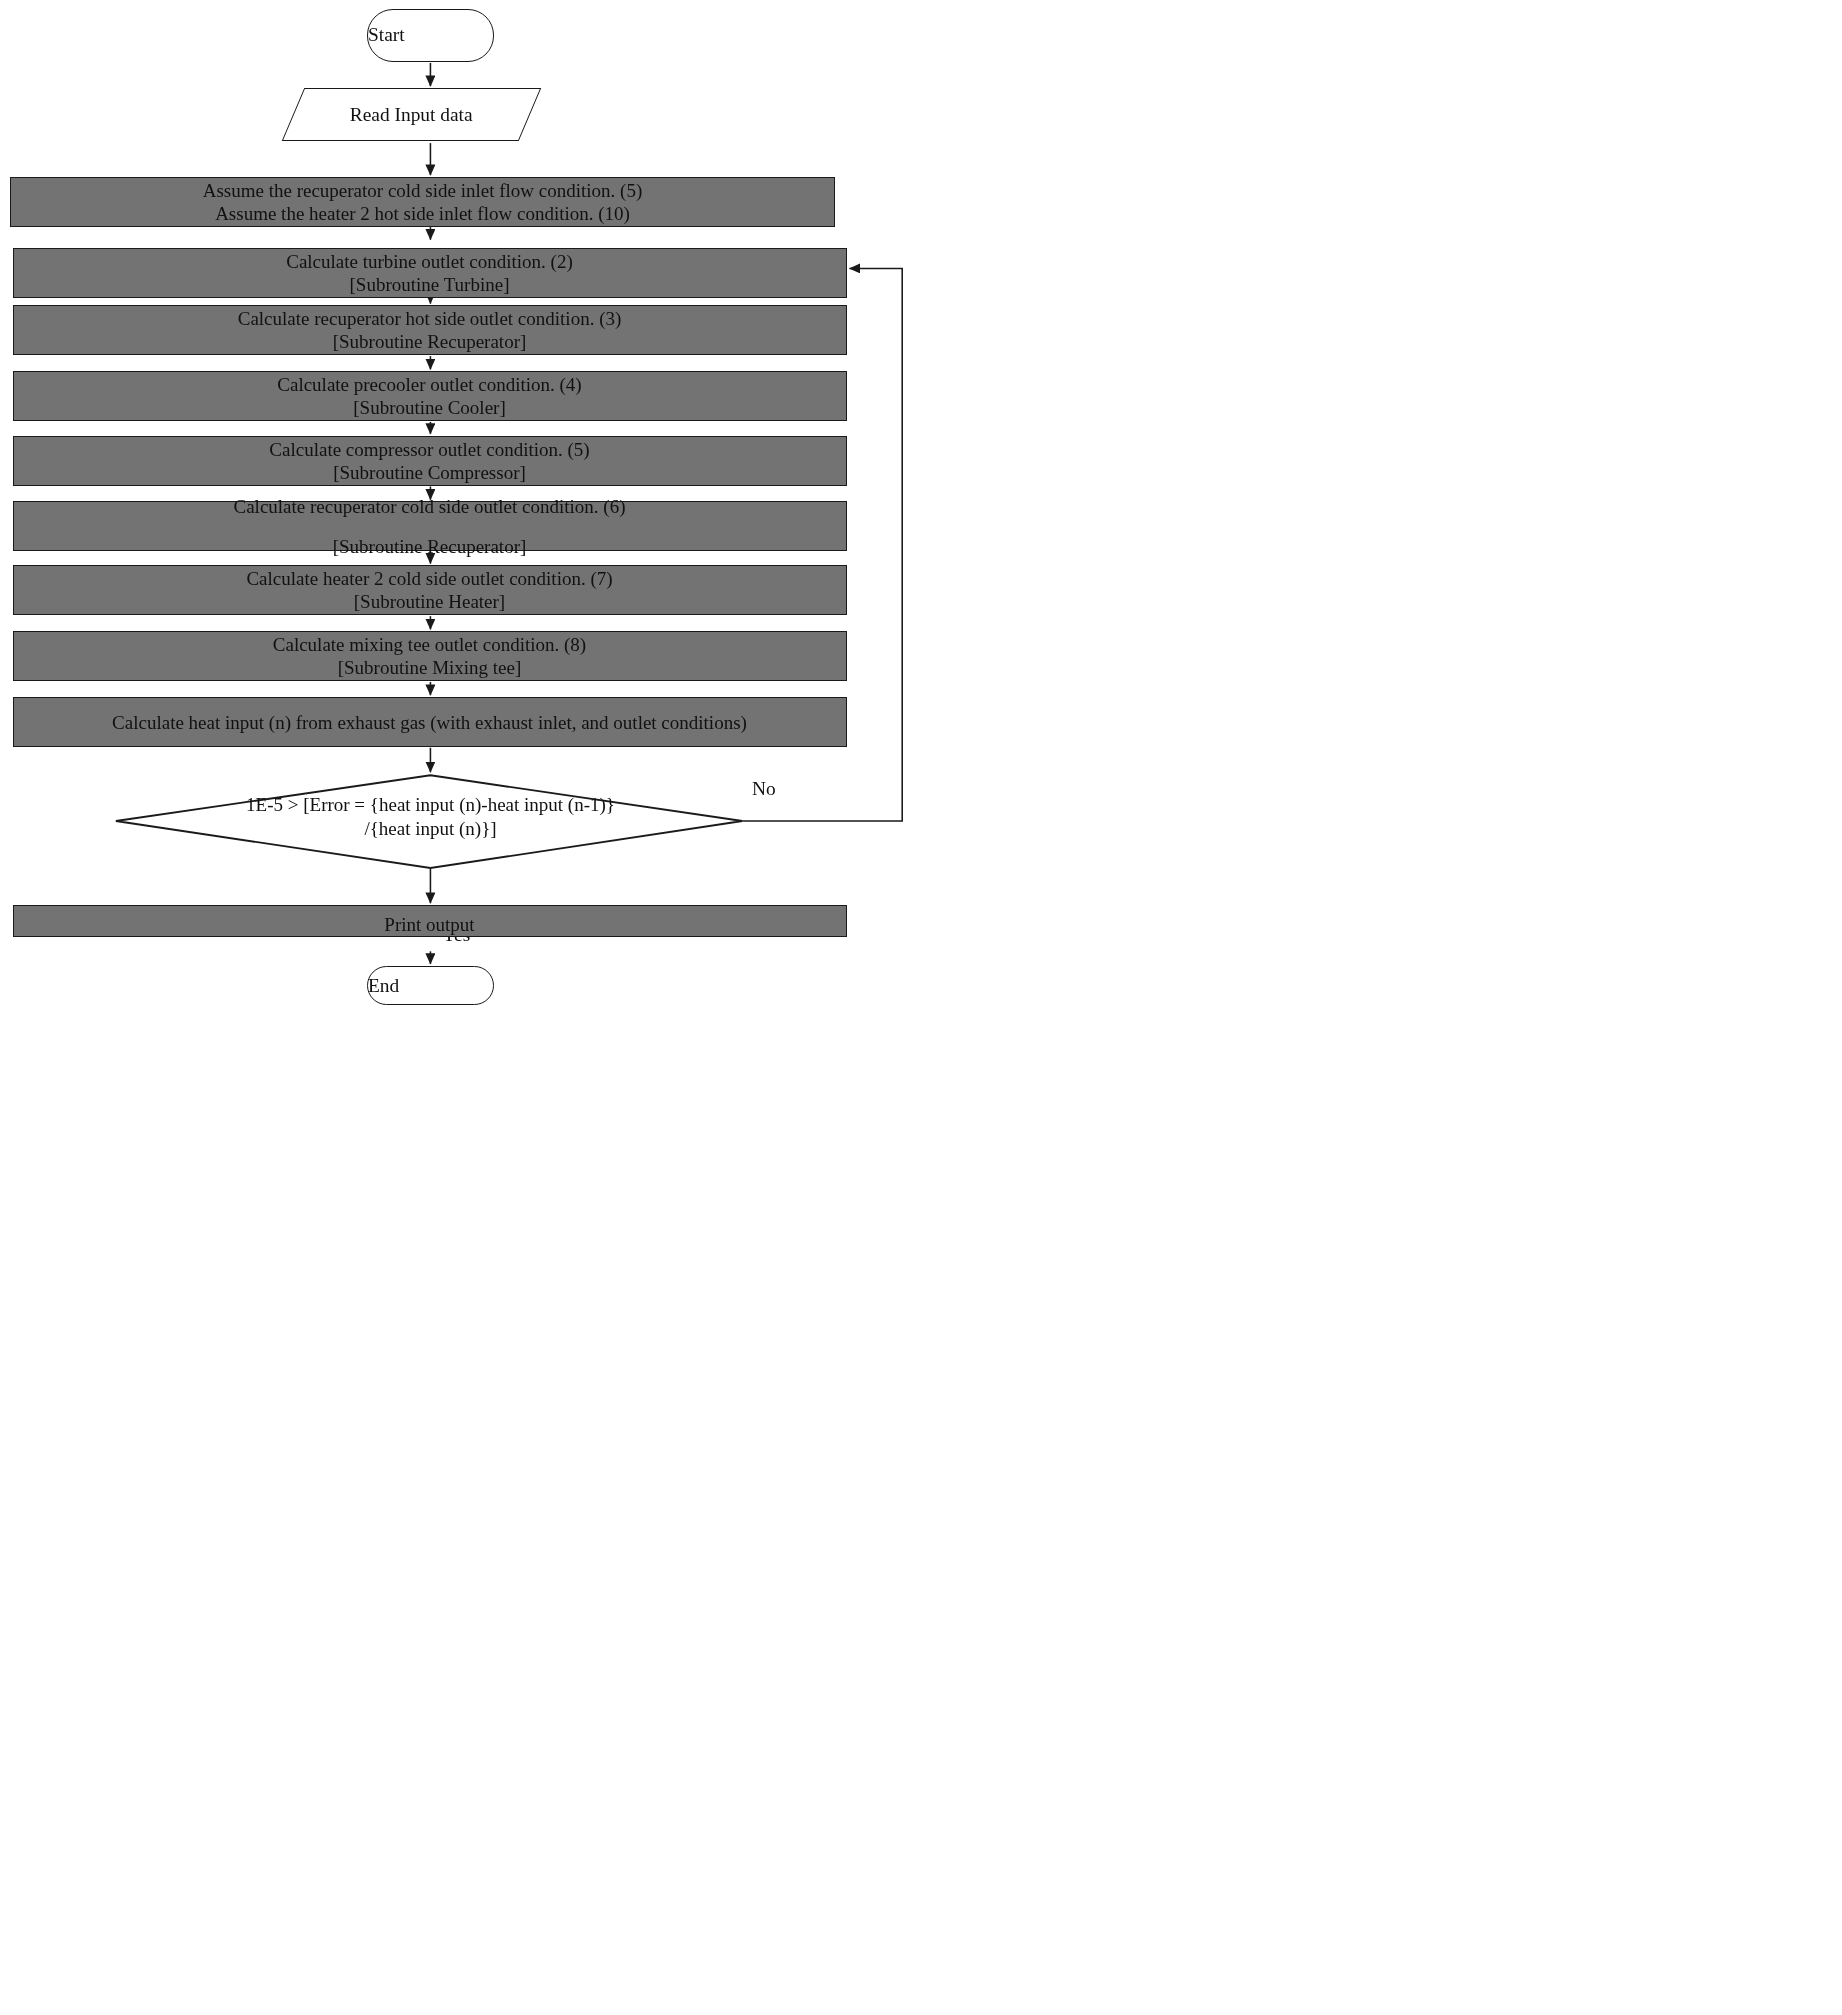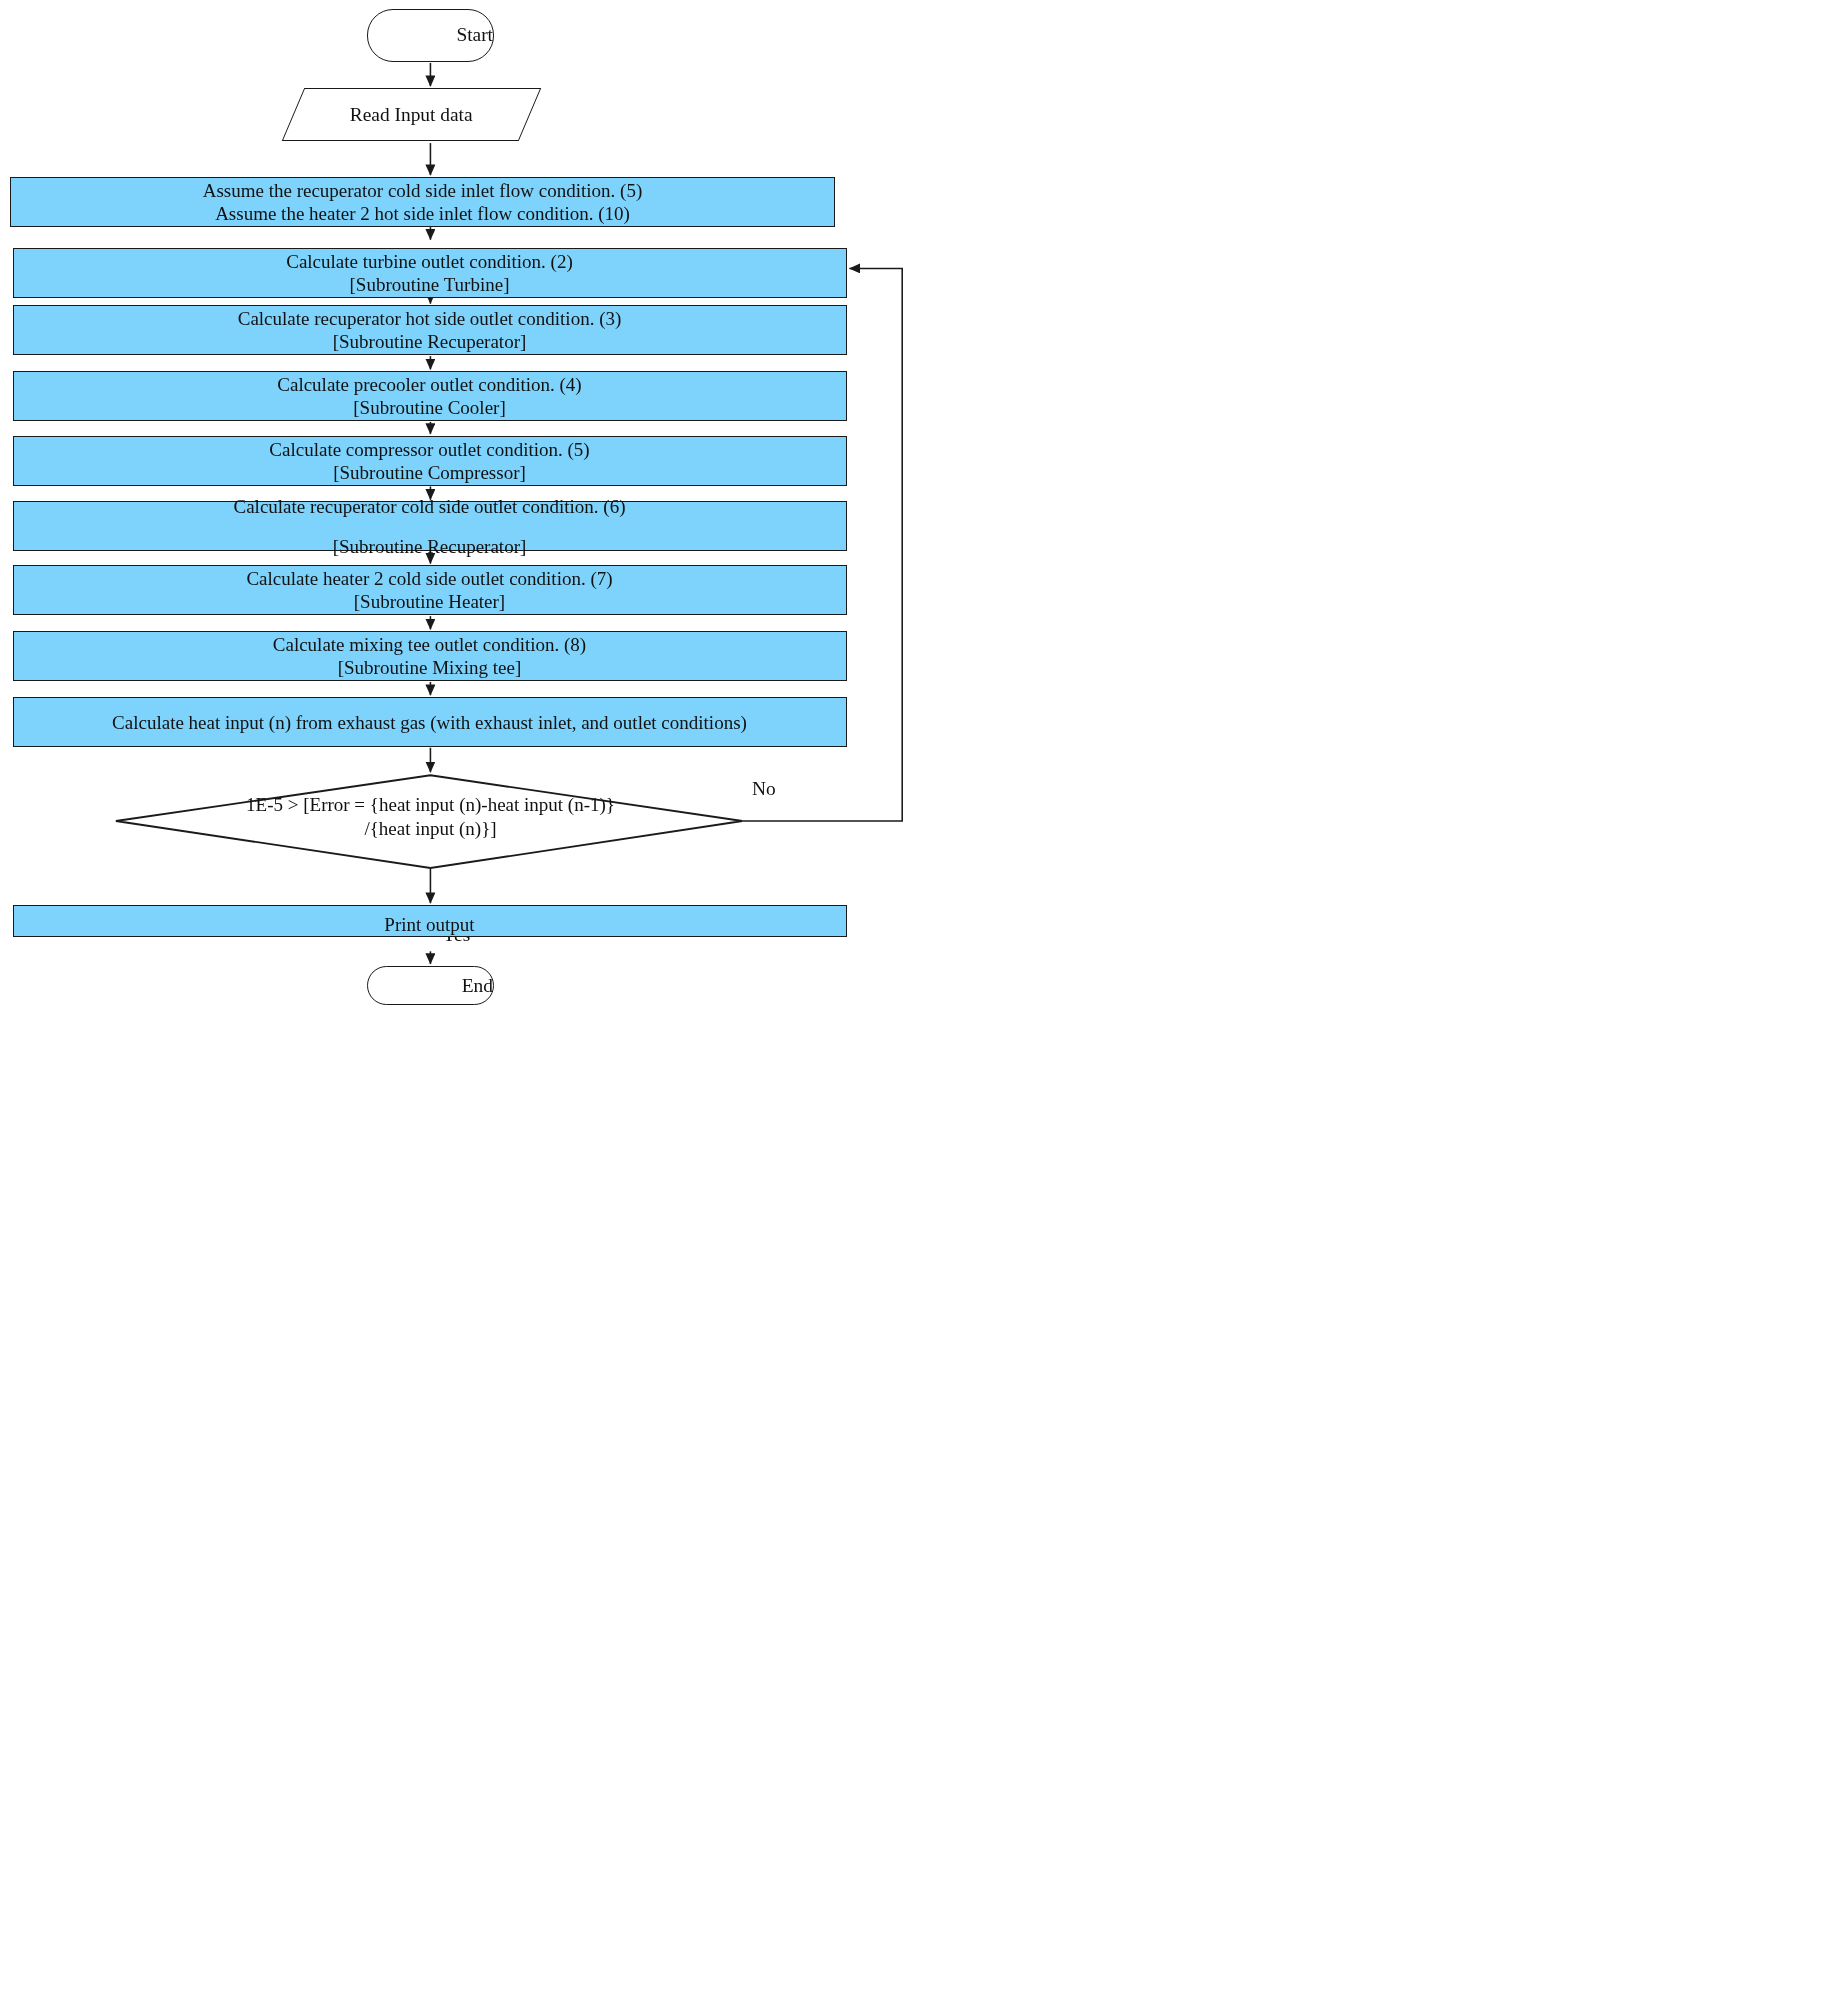--- a/index.html
+++ b/index.html
@@ -21,21 +21,21 @@
     width: 921px; height: 1008px;
     pointer-events: none;
   }
   .terminal {
     position: absolute;
     box-sizing: border-box;
     border: 1.9px solid #1a1a1a;
     background: #ffffff;
     display: flex;
     align-items: center;
-    justify-content: flex-end;
+    justify-content: flex-start;
     font-size: 19.4px;
     text-align: center;
   }
   .io-shape {
     position: absolute;
     box-sizing: border-box;
     border: 1.9px solid #1a1a1a;
     background: #ffffff;
     transform: skewX(-23deg);
     display: flex;
@@ -48,21 +48,21 @@
     white-space: nowrap;
     text-align: center;
   }
   .process {
     position: absolute;
     box-sizing: border-box;
     left: 12.5px;
     width: 834px;
     height: 50px;
     border: 1.9px solid #1a1a1a;
-    background: #7dd3fc;
+    background: #737373;
     display: flex;
     flex-direction: column;
     align-items: center;
     justify-content: center;
     font-size: 19px;
     line-height: 23px;
     text-align: center;
   }
   .process .line2:empty { display: none; }
   .decision-text {

